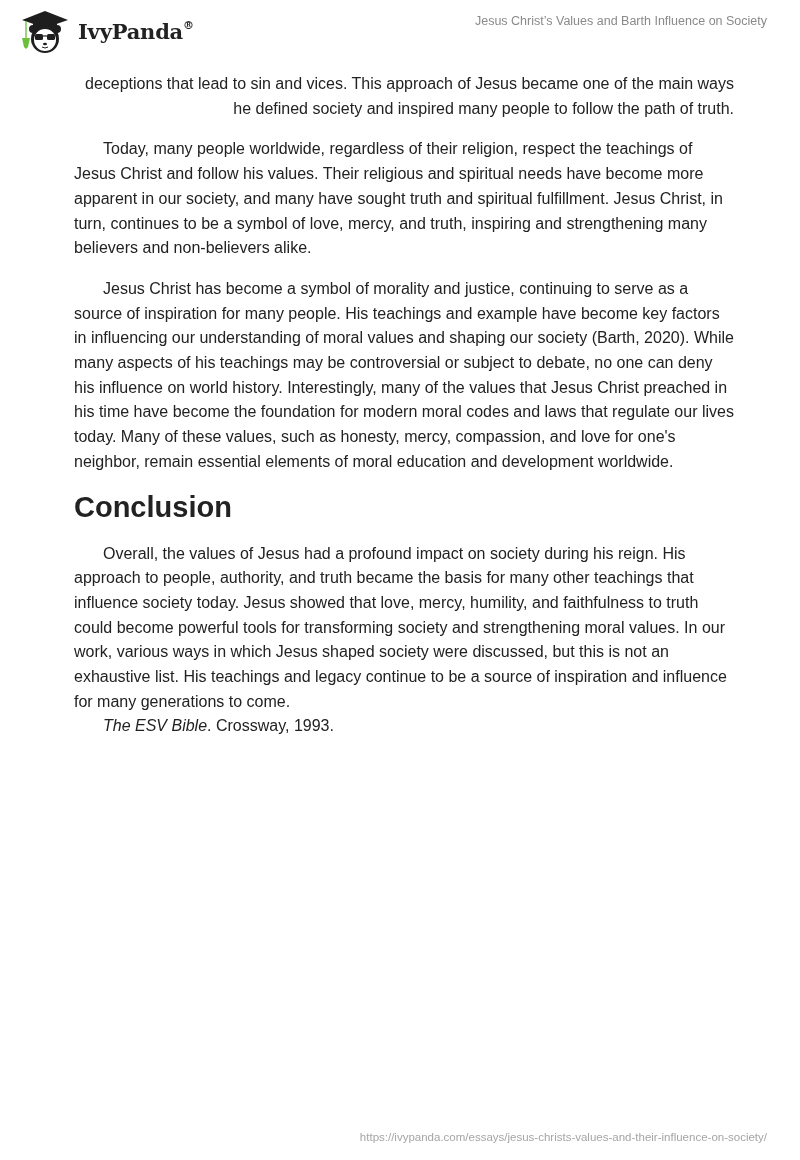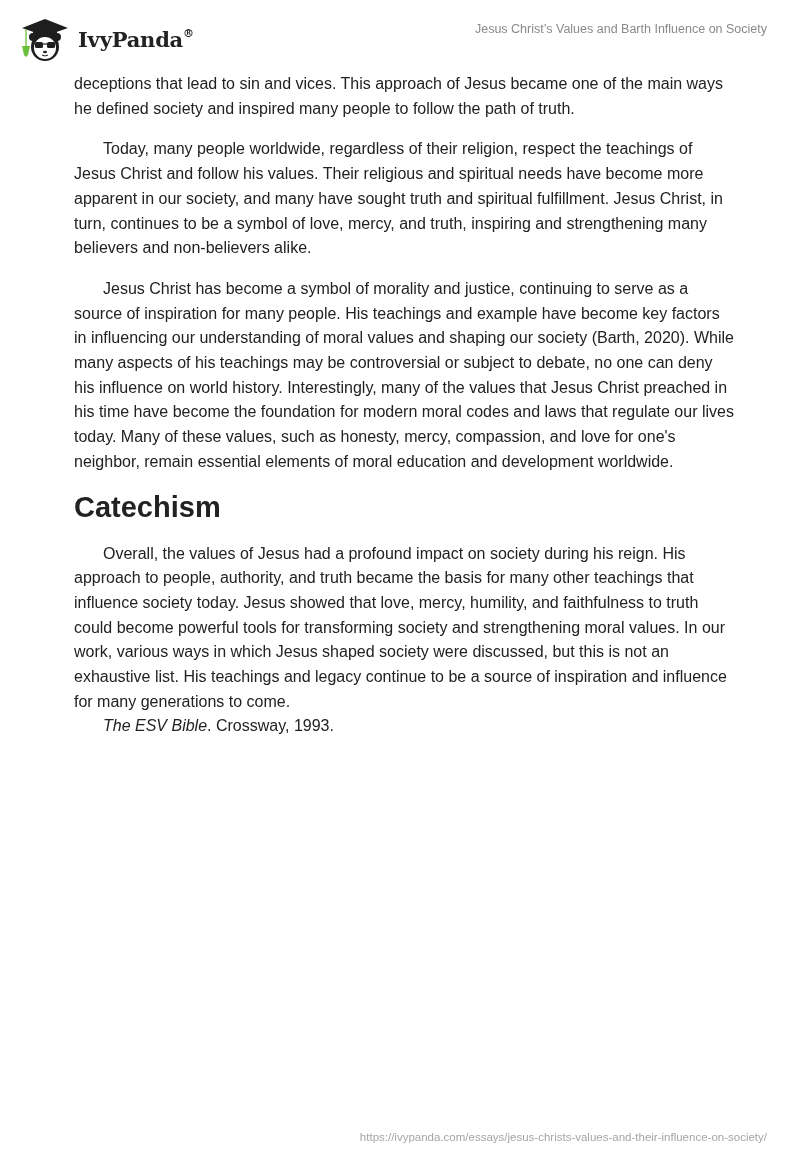--- a/index.html
+++ b/index.html
@@ -1,26 +1,26 @@
 <!DOCTYPE html>
 <html><head>
 <meta charset="utf-8">
 <style>
   html, body { margin: 0; padding: 0; background: #ffffff; }
   body { width: 800px; height: 1160px; position: relative; overflow: hidden; font-family: "Liberation Sans", sans-serif; color: #222222; }
-  .header { position: absolute; left: 0; top: 8px; width: 800px; height: 60px; }
+  .header { position: absolute; left: 0; top: 0; width: 800px; height: 60px; }
   .logo { position: absolute; left: 16px; top: 8px; display: flex; align-items: center; }
   .logo-mark { width: 58px; height: 46px; }
   .logo-text { font-family: "DejaVu Serif", serif; font-weight: bold; font-size: 21px; color: #222; margin-left: 4px; letter-spacing: -0.2px; }
   .logo-reg { font-size: 11px; vertical-align: super; position: relative; top: -2px; }
   .header-title { position: absolute; right: 33px; top: 14px; font-size: 12.5px; color: #8a8a8a; }
   .content { position: absolute; left: 74px; top: 72px; width: 660px; }
   p { margin: 0; font-size: 16px; line-height: 24.7px; color: #222; }
   p.indent { text-indent: 29px; }
-  .p1 { margin-bottom: 16px; }
+  .p1 { margin-bottom: 16px; text-align: right; }
   .p2 { margin-bottom: 16px; }
   .p3 { margin-bottom: 0; }
   h2 { font-size: 29px; font-weight: bold; margin: 0; line-height: 36px; color: #222; }
   .h-conc { margin-top: 14px; margin-bottom: 17px; }
   .h-work { margin-top: 17px; margin-bottom: 17px; }
   .ref { margin-bottom: 16px; }
   em { font-style: italic; }
   .footer-url { position: absolute; right: 33px; top: 1131px; font-size: 11.5px; color: #a5a5a5; }
 </style>
 </head>
@@ -52,19 +52,19 @@
     <span class="logo-text"><span>IvyPanda</span><span class="logo-reg">®</span></span>
   </div>
   <div class="header-title">Jesus Christ’s Values and Barth Influence on Society</div>
 </div>
 
 <div class="content">
   <p class="p1">deceptions that lead to sin and vices. This approach of Jesus became one of the main ways he defined society and inspired many people to follow the path of truth.</p>
   <p class="p2 indent">Today, many people worldwide, regardless of their religion, respect the teachings of Jesus Christ and follow his values. Their religious and spiritual needs have become more apparent in our society, and many have sought truth and spiritual fulfillment. Jesus Christ, in turn, continues to be a symbol of love, mercy, and truth, inspiring and strengthening many believers and non-believers alike.</p>
   <p class="p3 indent">Jesus Christ has become a symbol of morality and justice, continuing to serve as a source of inspiration for many people. His teachings and example have become key factors in influencing our understanding of moral values and shaping our society (Barth, 2020). While many aspects of his teachings may be controversial or subject to debate, no one can deny his influence on world history. Interestingly, many of the values that Jesus Christ preached in his time have become the foundation for modern moral codes and laws that regulate our lives today. Many of these values, such as honesty, mercy, compassion, and love for one's neighbor, remain essential elements of moral education and development worldwide.</p>
 
-  <h2 class="h-conc">Catechism</h2>
+  <h2 class="h-conc">Conclusion</h2>
   <p class="indent">Overall, the values of Jesus had a profound impact on society during his reign. His approach to people, authority, and truth became the basis for many other teachings that influence society today. Jesus showed that love, mercy, humility, and faithfulness to truth could become powerful tools for transforming society and strengthening moral values. In our work, various ways in which Jesus shaped society were discussed, but this is not an exhaustive list. His teachings and legacy continue to be a source of inspiration and influence for many generations to come.</p>
 
   <p class="ref indent"><span></span><em>The ESV Bible</em><span>. Crossway, 1993.</span></p>
 </div>
 
 <div class="footer-url">https://ivypanda.com/essays/jesus-christs-values-and-their-influence-on-society/</div>
 
 </body></html>

